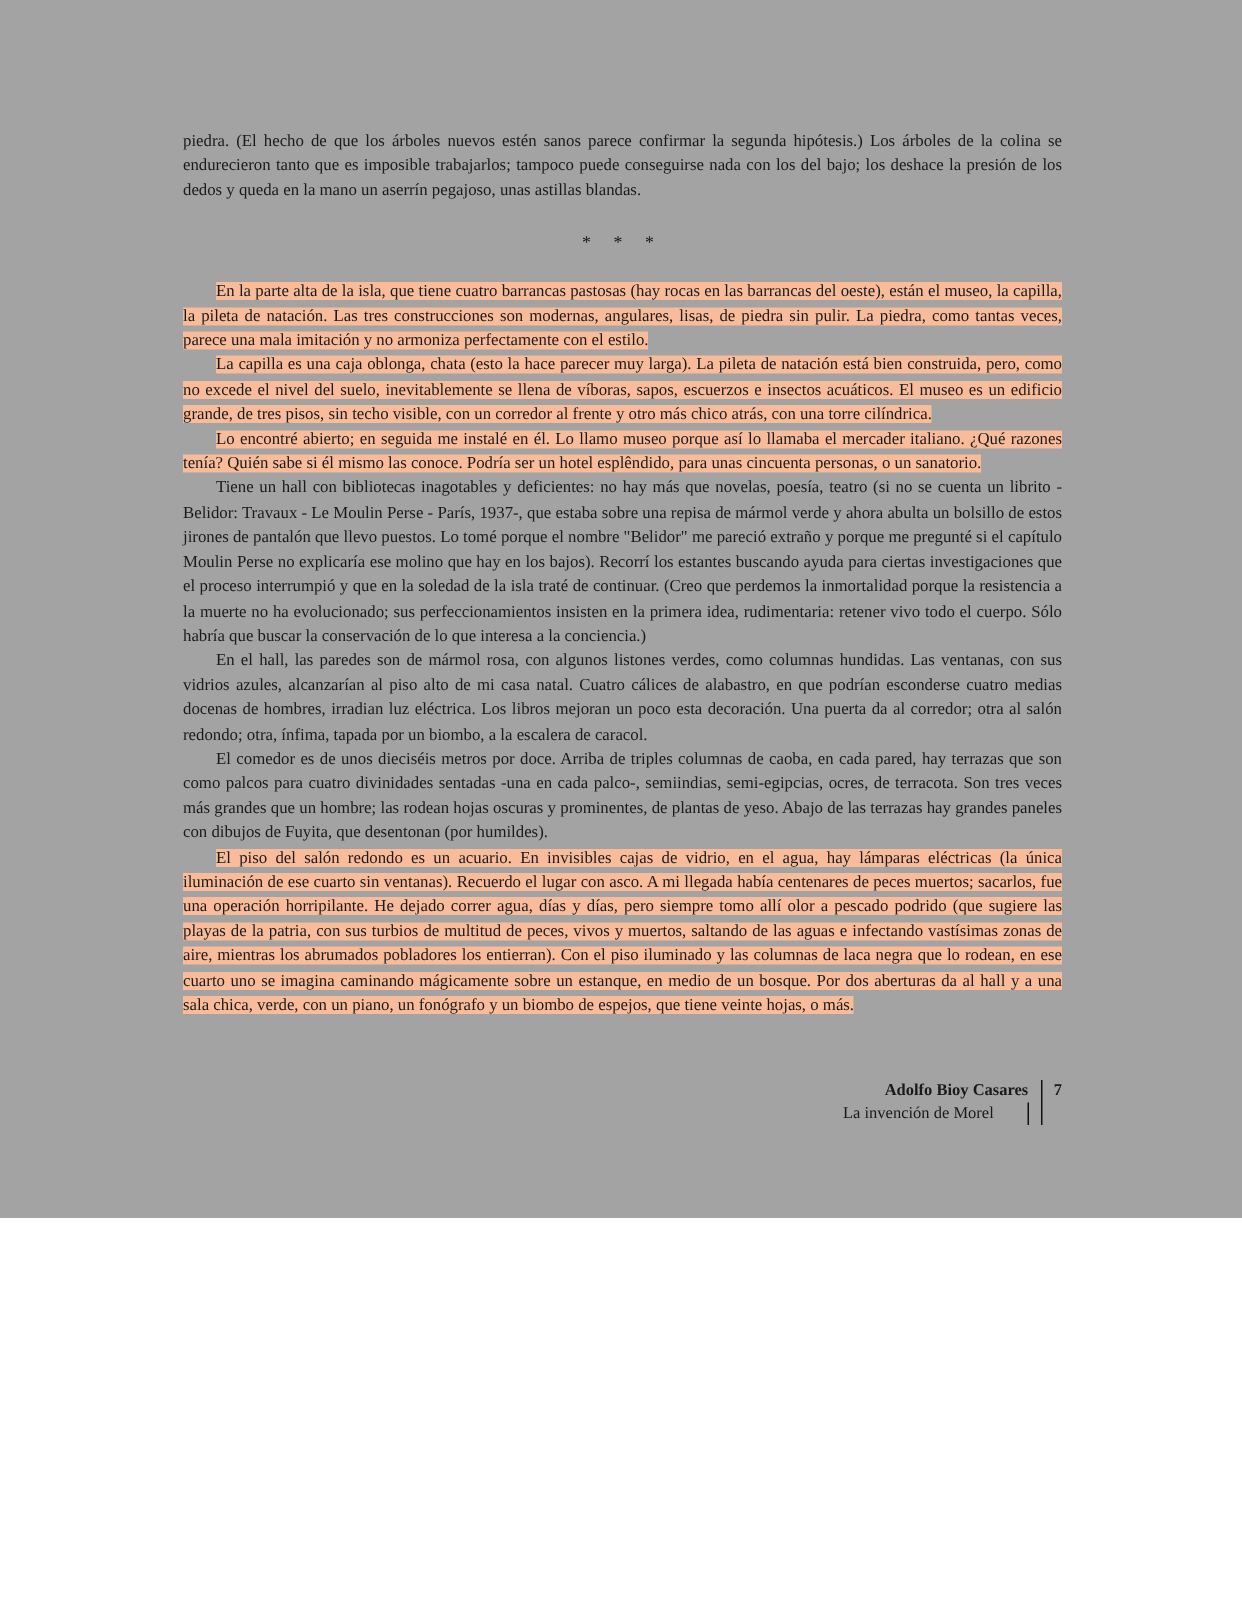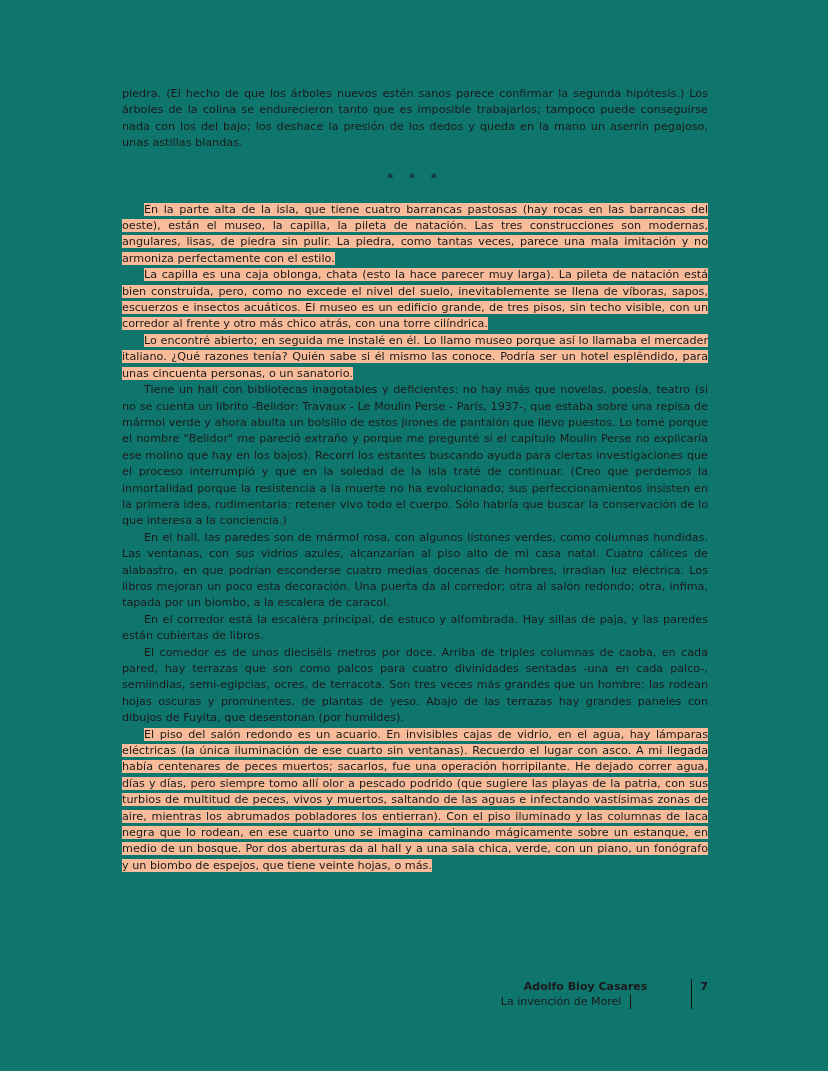--- a/index.html
+++ b/index.html
@@ -13,22 +13,23 @@
     height: 1071px;
     font-family: "DejaVu Sans", "Liberation Sans", sans-serif;
     color: #1a1a1a;
     position: relative;
     overflow: hidden;
   }
   .page {
     position: absolute;
     left: 0; top: 0;
     width: 828px;
-    height: 1071px;
-    background: #0f766e;
+    height: 812px;
+    background: #a3a3a3;
+    font-family: Liberation Serif, serif;
   }
   .content {
     position: absolute;
     left: 122px;
     top: 86px;
     width: 586px;
   }
   p {
     margin: 0;
     font-size: 11.2px;
@@ -61,25 +62,25 @@
   }
   .footer .pagenum {
     font-weight: bold;
     display: inline-block;
     padding-left: 9px;
     border-left: 1.5px solid #111;
     margin-left: 7px;
   }
   .footer .book {
     display: block;
-    padding-right: 9px;
+    padding-right: 22px;
     border-right: 1.5px solid #111;
-    margin-right: 16px;
+    margin-right: 0;
   }
-  .footer-row { display: flex; justify-content: flex-end; align-items: center; gap: 36px; }
+  .footer-row { display: flex; justify-content: flex-end; align-items: center; }
   .footer-left { text-align: right; }
   .footer-bar {
     border-left: 1.5px solid #111;
     padding-left: 8px;
     margin-left: 8px;
     align-self: stretch;
     display: flex;
     align-items: flex-start;
   }
 </style>
@@ -96,21 +97,20 @@
     <p class="indent"><span class="hl">En la parte alta de la isla, que tiene cuatro barrancas pastosas (hay rocas en las barrancas del oeste), están el museo, la capilla, la pileta de natación. Las tres construcciones son modernas, angulares, lisas, de piedra sin pulir. La piedra, como tantas veces, parece una mala imitación y no armoniza perfectamente con el estilo.</span></p>
 
     <p class="indent"><span class="hl">La capilla es una caja oblonga, chata (esto la hace parecer muy larga). La pileta de natación está bien construida, pero, como no excede el nivel del suelo, inevitablemente se llena de víboras, sapos, escuerzos e insectos acuáticos. El museo es un edificio grande, de tres pisos, sin techo visible, con un corredor al frente y otro más chico atrás, con una torre cilíndrica.</span></p>
 
     <p class="indent"><span class="hl">Lo encontré abierto; en seguida me instalé en él. Lo llamo museo porque así lo llamaba el mercader italiano. ¿Qué razones tenía? Quién sabe si él mismo las conoce. Podría ser un hotel esplêndido, para unas cincuenta personas, o un sanatorio.</span></p>
 
     <p class="indent"><span>Tiene un hall con bibliotecas inagotables y deficientes: no hay más que novelas, poesía, teatro (si no se cuenta un librito -Belidor: Travaux - Le Moulin Perse - París, 1937-, que estaba sobre una repisa de mármol verde y ahora abulta un bolsillo de estos jirones de pantalón que llevo puestos. Lo tomé porque el nombre "Belidor" me pareció extraño y porque me pregunté si el capítulo Moulin Perse no explicaría ese molino que hay en los bajos). Recorrí los estantes buscando ayuda para ciertas investigaciones que el proceso interrumpió y que en la soledad de la isla traté de continuar. (Creo que perdemos la inmortalidad porque la resistencia a la muerte no ha evolucionado; sus perfeccionamientos insisten en la primera idea, rudimentaria: retener vivo todo el cuerpo. Sólo habría que buscar la conservación de lo que interesa a la conciencia.)</span></p>
 
     <p class="indent"><span>En el hall, las paredes son de mármol rosa, con algunos listones verdes, como columnas hundidas. Las ventanas, con sus vidrios azules, alcanzarían al piso alto de mi casa natal. Cuatro cálices de alabastro, en que podrían esconderse cuatro medias docenas de hombres, irradian luz eléctrica. Los libros mejoran un poco esta decoración. Una puerta da al corredor; otra al salón redondo; otra, ínfima, tapada por un biombo, a la escalera de caracol.</span></p>
 
-    <p class="indent"><span>En el corredor está la escalera principal, de estuco y alfombrada. Hay sillas de paja, y las paredes están cubiertas de libros.</span></p>
 
     <p class="indent"><span>El comedor es de unos dieciséis metros por doce. Arriba de triples columnas de caoba, en cada pared, hay terrazas que son como palcos para cuatro divinidades sentadas -una en cada palco-, semiindias, semi-egipcias, ocres, de terracota. Son tres veces más grandes que un hombre; las rodean hojas oscuras y prominentes, de plantas de yeso. Abajo de las terrazas hay grandes paneles con dibujos de Fuyita, que desentonan (por humildes).</span></p>
 
     <p class="indent"><span class="hl">El piso del salón redondo es un acuario. En invisibles cajas de vidrio, en el agua, hay lámparas eléctricas (la única iluminación de ese cuarto sin ventanas). Recuerdo el lugar con asco. A mi llegada había centenares de peces muertos; sacarlos, fue una operación horripilante. He dejado correr agua, días y días, pero siempre tomo allí olor a pescado podrido (que sugiere las playas de la patria, con sus turbios de multitud de peces, vivos y muertos, saltando de las aguas e infectando vastísimas zonas de aire, mientras los abrumados pobladores los entierran). Con el piso iluminado y las columnas de laca negra que lo rodean, en ese cuarto uno se imagina caminando mágicamente sobre un estanque, en medio de un bosque. Por dos aberturas da al hall y a una sala chica, verde, con un piano, un fonógrafo y un biombo de espejos, que tiene veinte hojas, o más.</span></p>
 
 
   </div>
 
   <div class="footer">
     <div class="footer-row">

